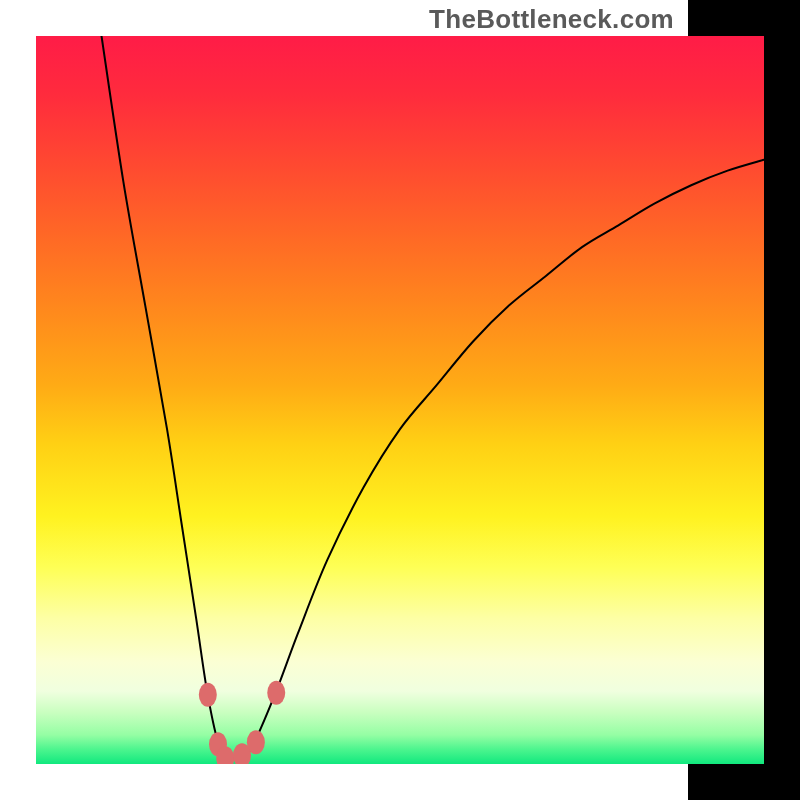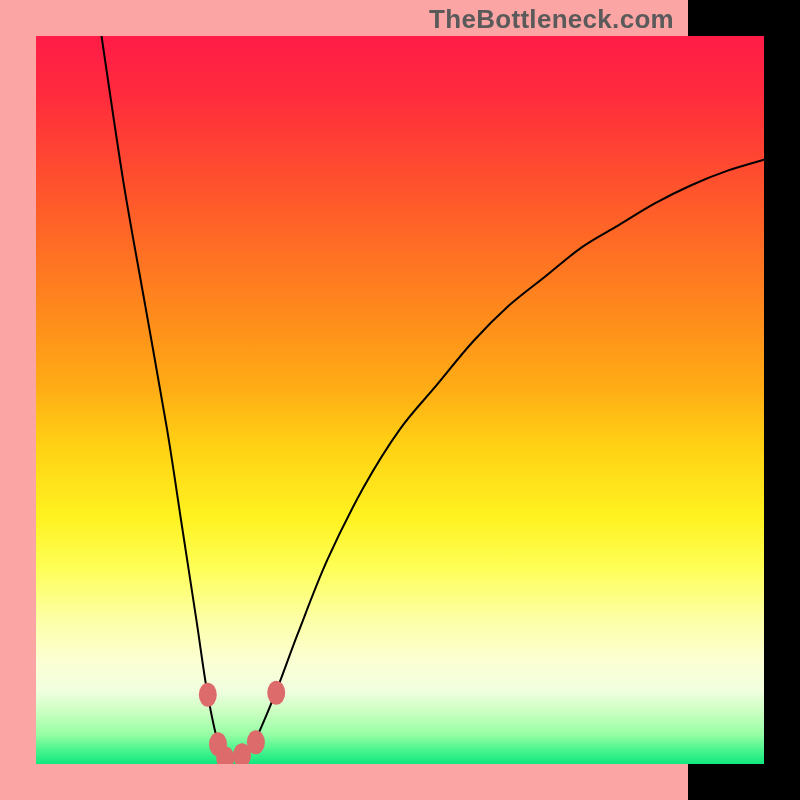--- a/index.html
+++ b/index.html
@@ -8,21 +8,21 @@
     width: 800px;
     height: 800px;
     overflow: hidden;
     background: #000;
     font-family: Arial, Helvetica, sans-serif;
   }
   .frame {
     position: relative;
     width: 688px;
     height: 800px;
-    background: #fca5a5;
+    background: #ffffff;
   }
   .plot-area {
     position: absolute;
     left: 36px;
     top: 36px;
     width: 728px;
     height: 728px;
     background: linear-gradient(
       to bottom,
       #ff1c47 0%,

